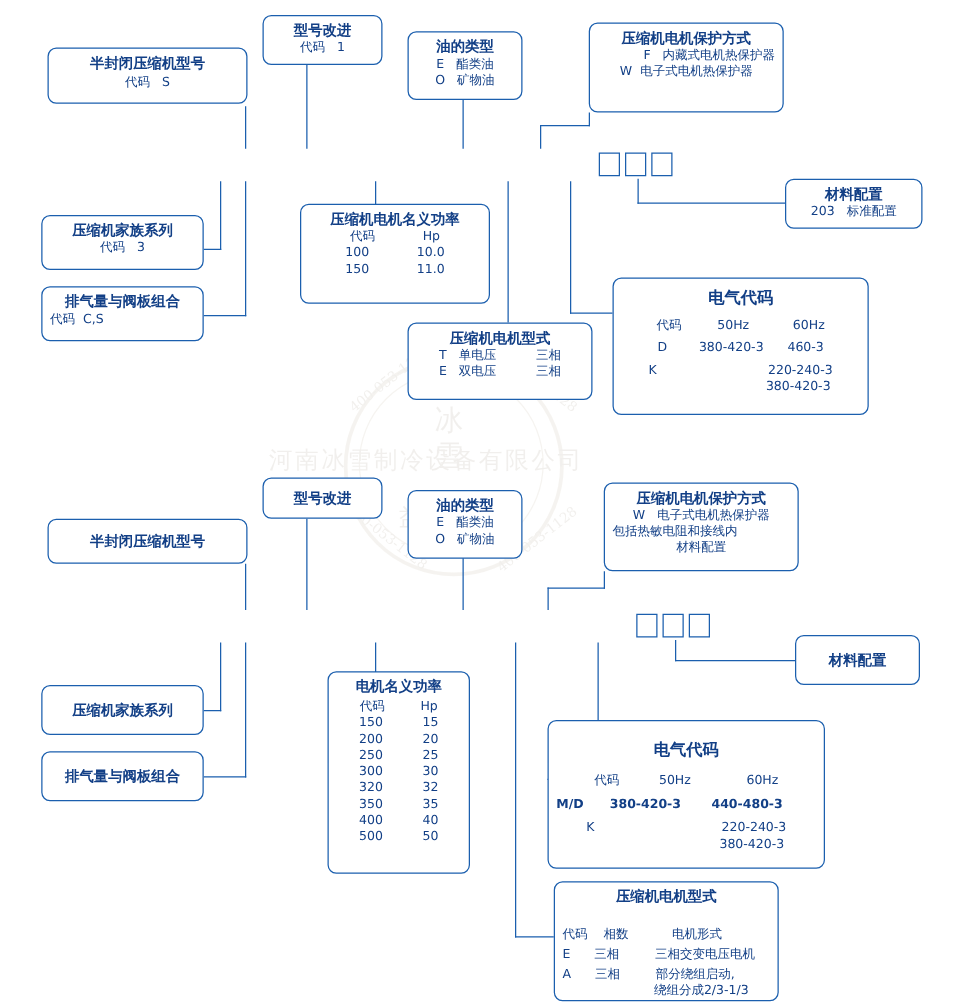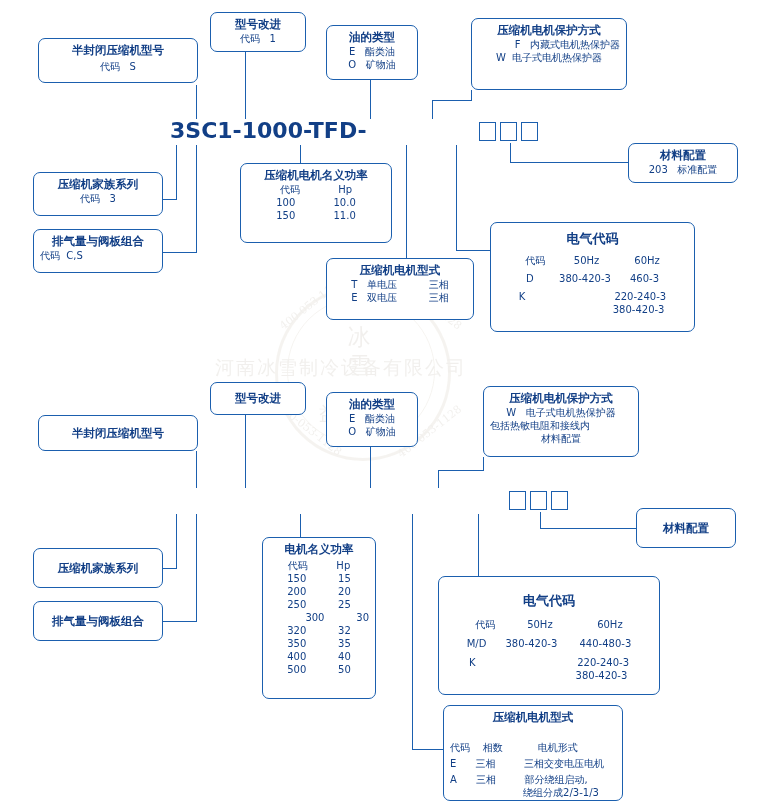--- a/index.html
+++ b/index.html
@@ -77,21 +77,20 @@
     <div class="ring2"></div>
     <div class="wtxt big">冰雪</div>
     <div class="wtxt phone-a">400-053-1128</div>
     <div class="wtxt phone-b">400-053-1128</div>
     <div class="wtxt phone-c">400-053-1128</div>
     <div class="wtxt phone-d">400-053-1128</div>
     <div class="wtxt company">河南冰雪制冷设备有限公司</div>
     <div class="wtxt slogan">益的见究</div>
   </div>
 
-  <div class="code" style="left:170px;top:118px;">3SC1-1000-TFD-</div>
   <div class="sq" style="left:479px;top:122px;"></div>
   <div class="sq" style="left:500px;top:122px;"></div>
   <div class="sq" style="left:521px;top:122px;"></div>
 
   <div class="ln lnv" style="left:176px;top:145px;height:55px;"></div>
   <div class="ln lnh" style="left:163px;top:199px;width:14px;"></div>
 
   <div class="ln lnv" style="left:196px;top:145px;height:108px;"></div>
   <div class="ln lnh" style="left:163px;top:252px;width:34px;"></div>
 
@@ -238,21 +237,21 @@
     <span class="t2">排气量与阀板组合</span>
   </div>
 
   <div class="box" style="left:262px;top:537px;width:114px;height:162px;">
     <span class="t">电机名义功率</span>
     <span class="rows">
       <span class="row" style="text-align:center;">代码         Hp</span>
       <span class="row" style="text-align:center;">150          15</span>
       <span class="row" style="text-align:center;">200          20</span>
       <span class="row" style="text-align:center;">250          25</span>
-      <span class="row" style="text-align:right;">300          30</span>
+      <span class="row" style="text-align:center;">300          30</span>
       <span class="row" style="text-align:center;">320          32</span>
       <span class="row" style="text-align:center;">350          35</span>
       <span class="row" style="text-align:center;">400          40</span>
       <span class="row" style="text-align:center;">500          50</span>
     </span>
   </div>
 
   <div class="box" style="left:443px;top:705px;width:180px;height:96px;">
     <span class="t">压缩机电机型式</span>
     <span class="rows" style="margin-top:16px;">
@@ -260,21 +259,21 @@
       <span class="row" style="margin-top:3px;">E      三相         三相交变电压电机</span>
       <span class="row" style="margin-top:3px;">A      三相         部分绕组启动,</span>
       <span class="row">                       绕组分成2/3-1/3</span>
     </span>
   </div>
 
   <div class="box" style="left:438px;top:576px;width:222px;height:119px;">
     <span class="t" style="font-size:13px;margin-top:12px;">电气代码</span>
     <span class="rows" style="margin-top:10px;">
       <span class="row" style="text-align:center;">代码          50Hz              60Hz</span>
-      <span class="row" style="text-align:center;margin-top:6px;">M/D      380-420-3       440-480-3</span>
+      <span class="row" style="margin-top:6px;font-weight:bold;">M/D      380-420-3       440-480-3</span>
       <span class="row" style="text-align:center;margin-top:6px;">K                                220-240-3</span>
       <span class="row" style="text-align:center;">                                 380-420-3</span>
     </span>
   </div>
 
   <div class="box center-all" style="left:636px;top:508px;width:100px;height:40px;">
     <span class="t2">材料配置</span>
   </div>
 
 </div>

